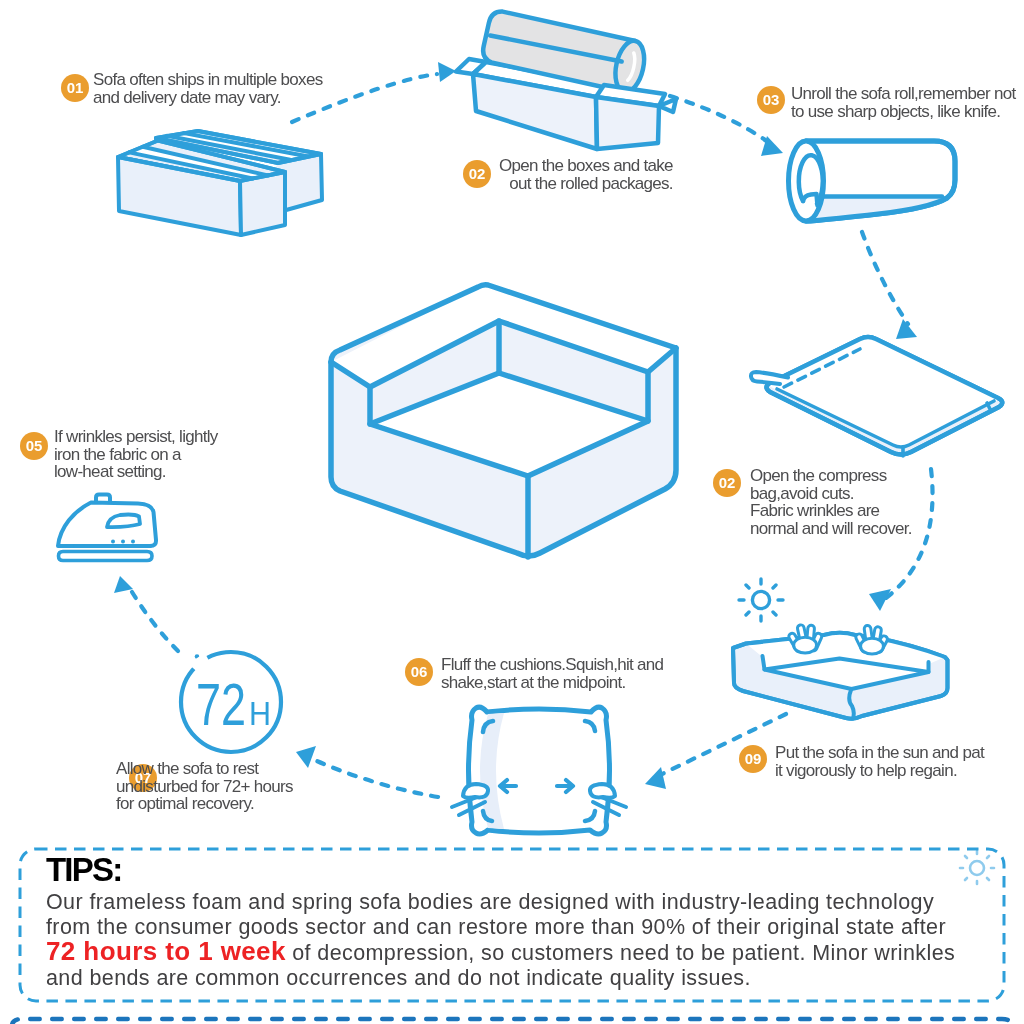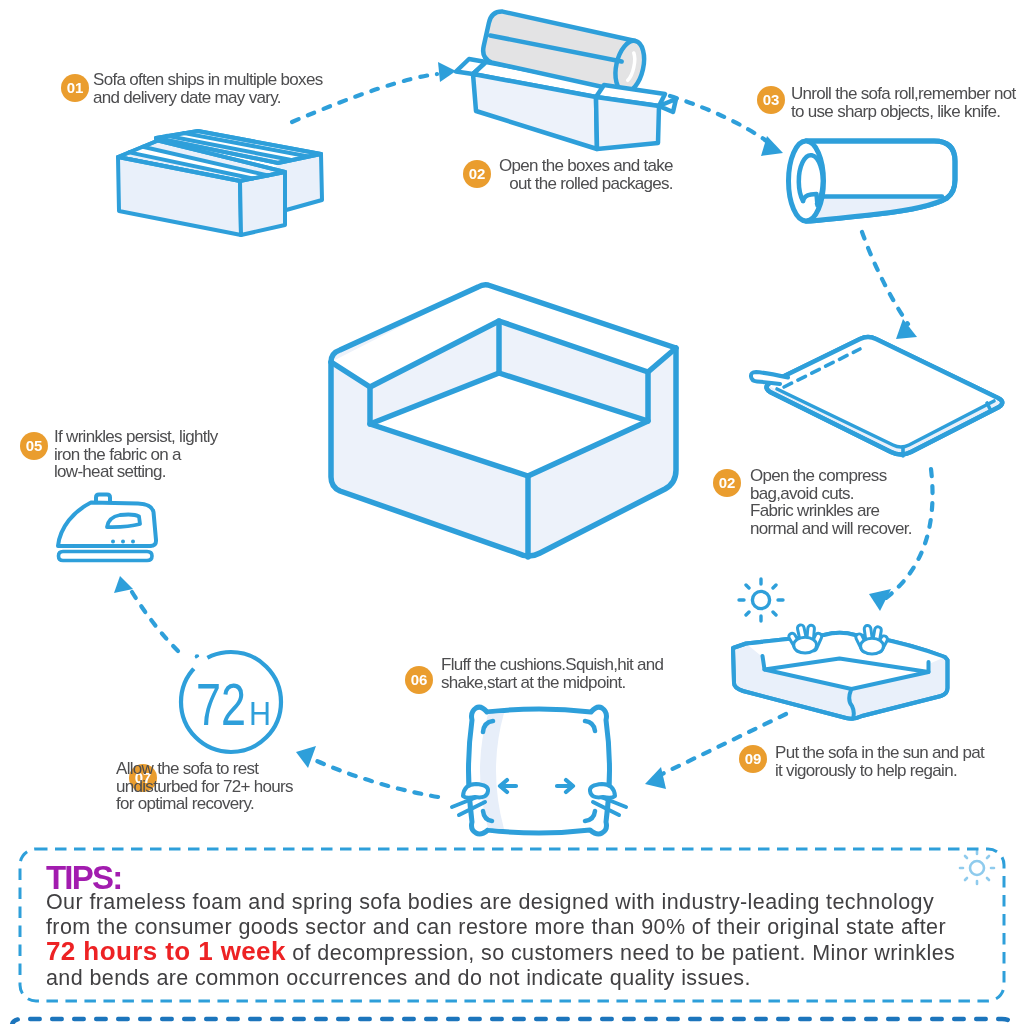--- a/index.html
+++ b/index.html
@@ -183,23 +183,23 @@
 
 <div class="badge" style="left:757px;top:86px;">03</div>
 <div class="txt" style="left:791px;top:85px;">Unroll the sofa roll,remember not<br>to use sharp objects, like knife.</div>
 
 <div class="badge" style="left:713px;top:469px;">02</div>
 <div class="txt" style="left:750px;top:467px;">Open the compress<br>bag,avoid cuts.<br>Fabric wrinkles are<br>normal and will recover.</div>
 
 <div class="badge" style="left:739px;top:745px;">09</div>
 <div class="txt" style="left:775px;top:744px;">Put the sofa in the sun and pat<br>it vigorously to help regain.</div>
 
-<div class="badge" style="left:405px;top:658px;margin-top:8px;">06</div>
+<div class="badge" style="left:405px;top:658px;">06</div>
 <div class="txt" style="left:441px;top:656px;">Fluff the cushions.Squish,hit and<br>shake,start at the midpoint.</div>
 
 <div class="badge" style="left:81px;top:764px;margin-left:48px;">07</div>
 <div class="txt" style="left:116px;top:760px;">Allow the sofa to rest<br>undisturbed for 72+ hours<br>for optimal recovery.</div>
 
 <div class="badge" style="left:20px;top:432px;">05</div>
 <div class="txt" style="left:54px;top:428px;">If wrinkles persist, lightly<br>iron the fabric on a<br>low-heat setting.</div>
 
-<div style="position:absolute;left:46px;top:851px;color:#a21caf;font-weight:bold;font-size:33px;letter-spacing:-1.8px;margin-top:8px;">TIPS:</div>
+<div style="position:absolute;left:46px;top:851px;color:#000000;font-weight:bold;font-size:33px;letter-spacing:-1.8px;">TIPS:</div>
 <div class="txt" style="left:46px;top:890px;font-size:21.5px;line-height:24.5px;letter-spacing:0.4px;color:#414042;">Our frameless foam and spring sofa bodies are designed with industry-leading technology<br>from the consumer goods sector and can restore more than 90% of their original state after<br><b style="color:#ed2224;font-size:26px;">72 hours to 1 week</b> of decompression, so customers need to be patient. Minor wrinkles<br>and bends are common occurrences and do not indicate quality issues.</div>
 
 </body></html>

